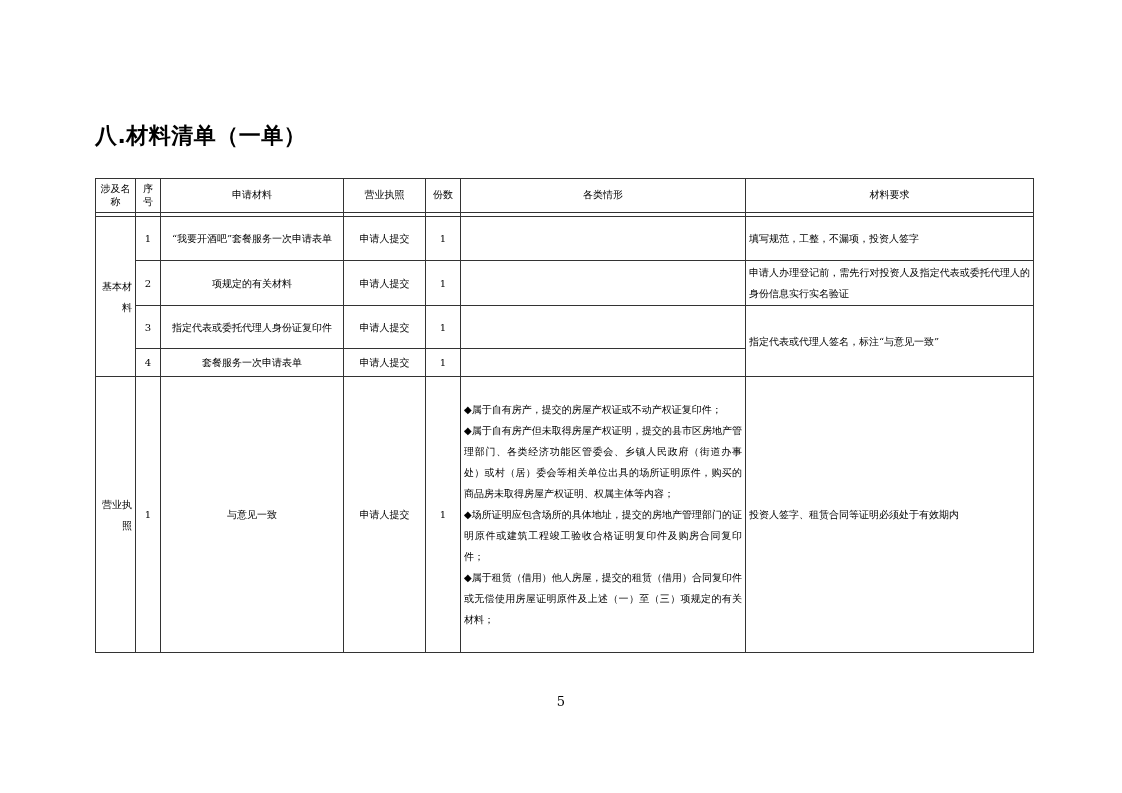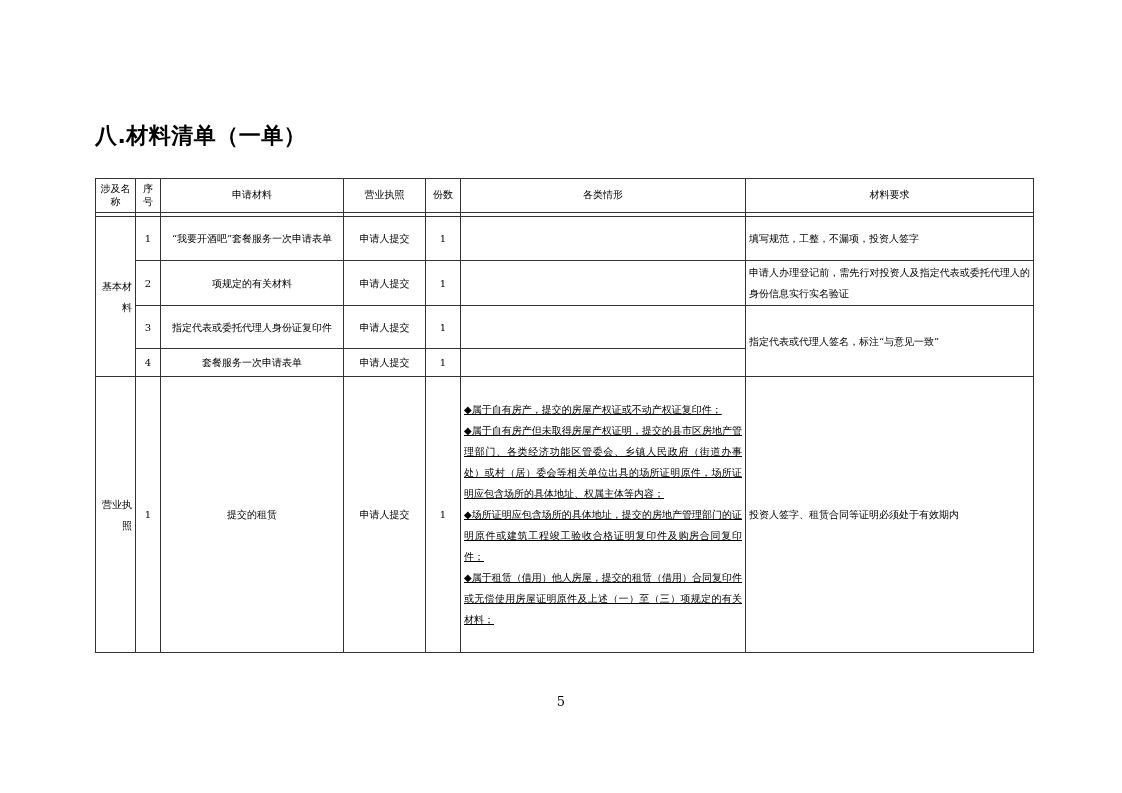--- a/index.html
+++ b/index.html
@@ -56,21 +56,21 @@
   .r-sp td { padding: 0; }
   .r1 { height: 44px; }
   .r2 { height: 43px; }
   .r3 { height: 43px; }
   .r4 { height: 28px; }
   .r5 { height: 276px; }
   .ta-c { text-align: center; }
   .ta-l { text-align: center; }
   .group-cell { text-align: right; line-height: 21px; }
   .situations-cell { text-align: justify; padding: 2px 3px; }
-  .bullet-para { text-align: justify; text-decoration: underline; }
+  .bullet-para { text-align: justify; }
   .req-cell { text-align: justify; }
   .page-number {
     position: absolute;
     top: 694px;
     left: 0;
     width: 1122px;
     text-align: center;
     font-size: 13px;
   }
 </style>
@@ -144,26 +144,26 @@
         <td class="ta-c">4</td>
         <td class="ta-l">套餐服务一次申请表单</td>
         <td class="ta-c">申请人提交</td>
         <td class="ta-c">1</td>
         <td class="ta-l"></td>
       </tr>
 
       <tr class="r5">
         <td class="group-cell">营业执照</td>
         <td class="ta-c">1</td>
-        <td class="ta-l">提交的租赁</td>
+        <td class="ta-l">与意见一致</td>
         <td class="ta-c">申请人提交</td>
         <td class="ta-c">1</td>
         <td class="situations-cell">
           <div class="bullet-para">◆属于自有房产，提交的房屋产权证或不动产权证复印件；</div>
-          <div class="bullet-para">◆属于自有房产但未取得房屋产权证明，提交的县市区房地产管理部门、各类经济功能区管委会、乡镇人民政府（街道办事处）或村（居）委会等相关单位出具的场所证明原件，场所证明应包含场所的具体地址、权属主体等内容；</div>
+          <div class="bullet-para">◆属于自有房产但未取得房屋产权证明，提交的县市区房地产管理部门、各类经济功能区管委会、乡镇人民政府（街道办事处）或村（居）委会等相关单位出具的场所证明原件，购买的商品房未取得房屋产权证明、权属主体等内容；</div>
           <div class="bullet-para">◆场所证明应包含场所的具体地址，提交的房地产管理部门的证明原件或建筑工程竣工验收合格证明复印件及购房合同复印件；</div>
           <div class="bullet-para">◆属于租赁（借用）他人房屋，提交的租赁（借用）合同复印件或无偿使用房屋证明原件及上述（一）至（三）项规定的有关材料；</div>
         </td>
         <td class="ta-l req-cell">投资人签字、租赁合同等证明必须处于有效期内</td>
       </tr>
     </tbody>
   </table>
 
   <div class="page-number">5</div>
 

